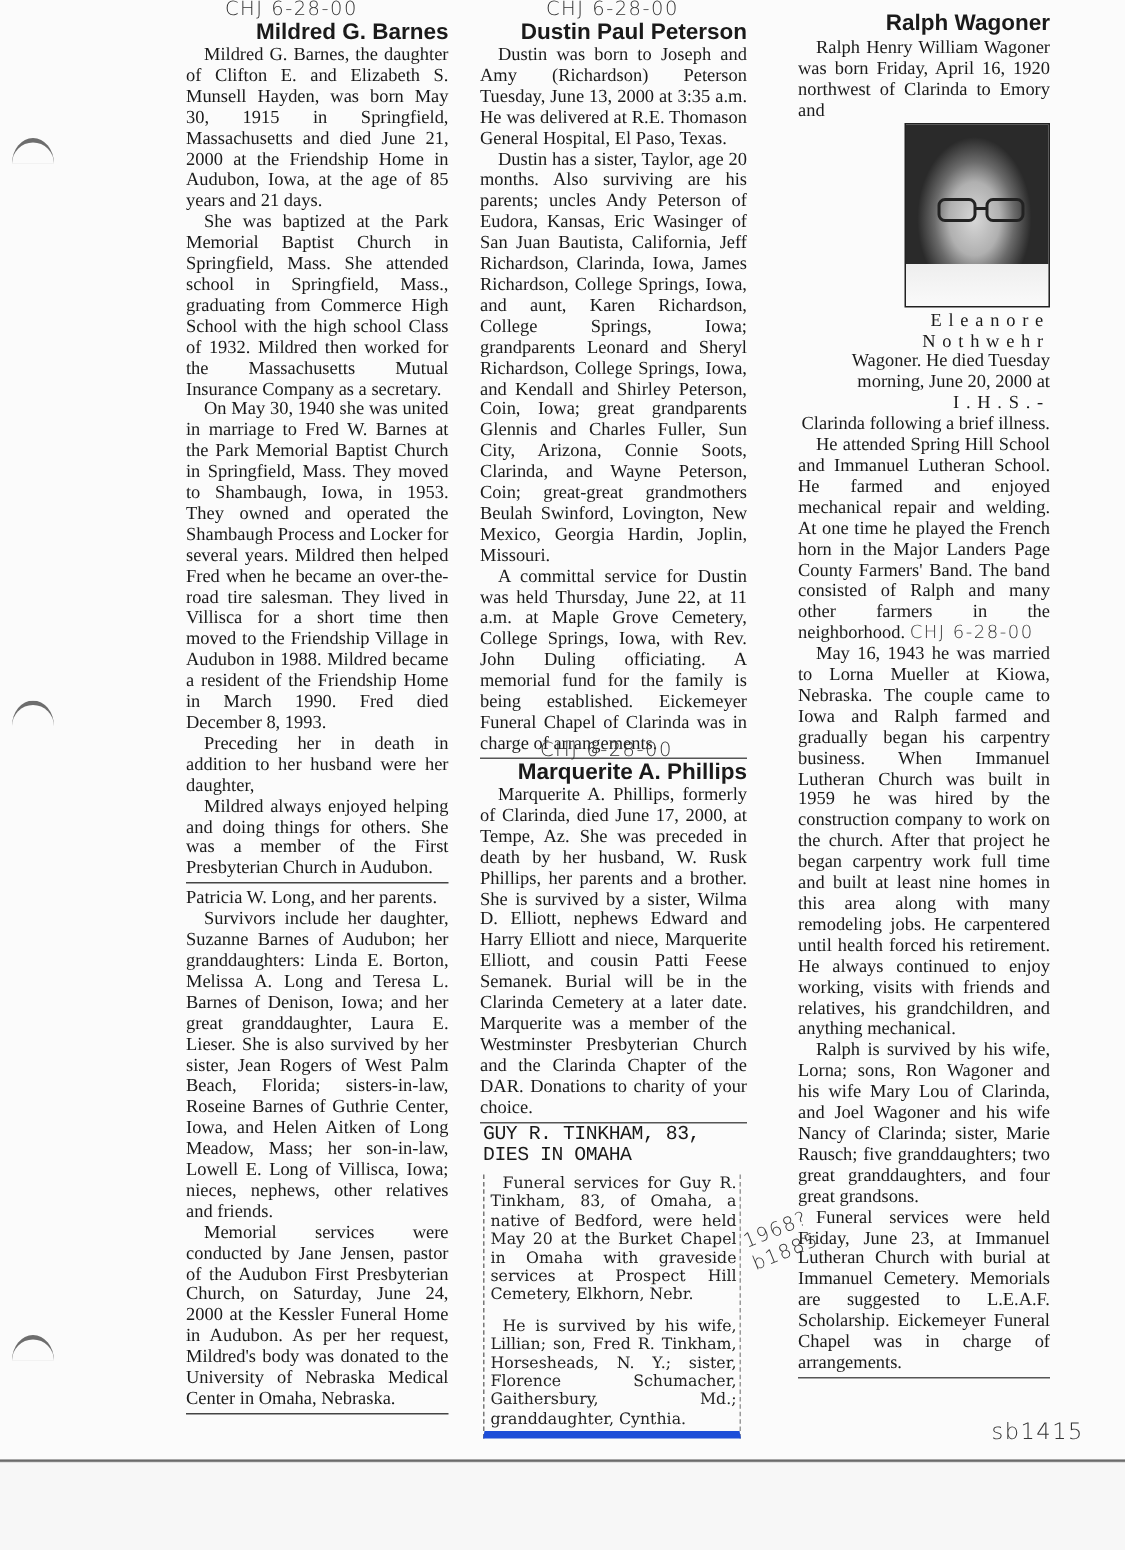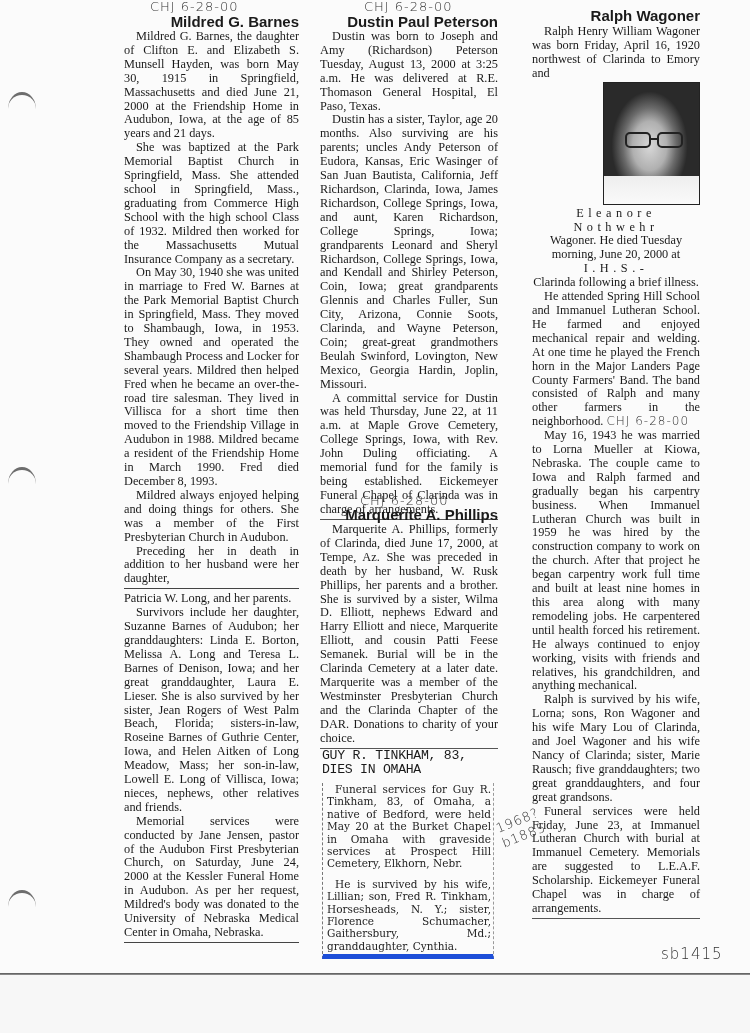--- a/index.html
+++ b/index.html
@@ -80,35 +80,35 @@
 <div class="hole" style="top:467px"></div>
 <div class="hole" style="top:890px"></div>
 
 <div id="col1" class="clip">
   <div class="handwrite" style="margin-left:26px;height:14px;line-height:14px;">CHJ 6-28-00</div>
   <h2 class="obit-title">Mildred G. Barnes</h2>
   <div class="body-text clip-part1">
     <p>Mildred G. Barnes, the daughter of Clifton E. and Elizabeth S. Munsell Hayden, was born May 30, 1915 in Springfield, Massachusetts and died June 21, 2000 at the Friendship Home in Audubon, Iowa, at the age of 85 years and 21 days.</p>
     <p>She was baptized at the Park Memorial Baptist Church in Springfield, Mass. She attended school in Springfield, Mass., graduating from Commerce High School with the high school Class of 1932. Mildred then worked for the Massachusetts Mutual Insurance Company as a secretary.</p>
     <p>On May 30, 1940 she was united in marriage to Fred W. Barnes at the Park Memorial Baptist Church in Springfield, Mass. They moved to Shambaugh, Iowa, in 1953. They owned and operated the Shambaugh Process and Locker for several years. Mildred then helped Fred when he became an over-the-road tire salesman. They lived in Villisca for a short time then moved to the Friendship Village in Audubon in 1988. Mildred became a resident of the Friendship Home in March 1990. Fred died December 8, 1993.</p>
+    <p>Preceding her in death in addition to her husband were her daughter,</p>
     <p>Mildred always enjoyed helping and doing things for others. She was a member of the First Presbyterian Church in Audubon.</p>
-    <p>Preceding her in death in addition to her husband were her daughter,</p>
   </div>
   <div class="body-text clip-part2">
     <p style="text-indent:0">Patricia W. Long, and her parents.</p>
     <p>Survivors include her daughter, Suzanne Barnes of Audubon; her granddaughters: Linda E. Borton, Melissa A. Long and Teresa L. Barnes of Denison, Iowa; and her great granddaughter, Laura E. Lieser. She is also survived by her sister, Jean Rogers of West Palm Beach, Florida; sisters-in-law, Roseine Barnes of Guthrie Center, Iowa, and Helen Aitken of Long Meadow, Mass; her son-in-law, Lowell E. Long of Villisca, Iowa; nieces, nephews, other relatives and friends.</p>
     <p>Memorial services were conducted by Jane Jensen, pastor of the Audubon First Presbyterian Church, on Saturday, June 24, 2000 at the Kessler Funeral Home in Audubon. As per her request, Mildred's body was donated to the University of Nebraska Medical Center in Omaha, Nebraska.</p>
   </div>
 </div>
 
 <div id="col2" class="clip">
   <div class="handwrite" style="margin-left:44px;height:14px;line-height:14px;">CHJ 6-28-00</div>
   <h2 class="obit-title">Dustin Paul Peterson</h2>
   <div class="body-text rule" style="padding-bottom:2px">
-    <p>Dustin was born to Joseph and Amy (Richardson) Peterson Tuesday, August 13, 2000 at 3:25 a.m. He was delivered at R.E. Thomason General Hospital, El Paso, Texas.</p>
+    <p>Dustin was born to Joseph and Amy (Richardson) Peterson Tuesday, June 13, 2000 at 3:35 a.m. He was delivered at R.E. Thomason General Hospital, El Paso, Texas.</p>
     <p>Dustin has a sister, Taylor, age 20 months. Also surviving are his parents; uncles Andy Peterson of Eudora, Kansas, Eric Wasinger of San Juan Bautista, California, Jeff Richardson, Clarinda, Iowa, James Richardson, College Springs, Iowa, and aunt, Karen Richardson, College Springs, Iowa; grandparents Leonard and Sheryl Richardson, College Springs, Iowa, and Kendall and Shirley Peterson, Coin, Iowa; great grandparents Glennis and Charles Fuller, Sun City, Arizona, Connie Soots, Clarinda, and Wayne Peterson, Coin; great-great grandmothers Beulah Swinford, Lovington, New Mexico, Georgia Hardin, Joplin, Missouri.</p>
     <p>A committal service for Dustin was held Thursday, June 22, at 11 a.m. at Maple Grove Cemetery, College Springs, Iowa, with Rev. John Duling officiating. A memorial fund for the family is being established. Eickemeyer Funeral Chapel of Clarinda was in charge of arrangements.</p>
   </div>
 </div>
 
 <div id="col2-b" class="clip">
   <div class="handwrite" style="margin-left:40px;height:13px;line-height:13px;">CHJ 6-28-00</div>
   <h2 class="obit-title">Marquerite A. Phillips</h2>
   <div class="body-text rule" style="padding-bottom:2px">
     <p>Marquerite A. Phillips, formerly of Clarinda, died June 17, 2000, at Tempe, Az. She was preceded in death by her husband, W. Rusk Phillips, her parents and a brother. She is survived by a sister, Wilma D. Elliott, nephews Edward and Harry Elliott and niece, Marquerite Elliott, and cousin Patti Feese Semanek. Burial will be in the Clarinda Cemetery at a later date. Marquerite was a member of the Westminster Presbyterian Church and the Clarinda Chapter of the DAR. Donations to charity of your choice.</p>
@@ -133,21 +133,21 @@
   <div class="body-text">
     <p>Ralph Henry William Wagoner was born Friday, April 16, 1920 northwest of Clarinda to Emory and</p>
     <div class="photo">
       <svg class="glasses" viewBox="0 0 62 18">
         <rect x="2" y="2" width="24" height="14" rx="4" fill="none" stroke="#222" stroke-width="2"></rect>
         <rect x="34" y="2" width="24" height="14" rx="4" fill="none" stroke="#222" stroke-width="2"></rect>
         <line x1="26" y1="8" x2="34" y2="8" stroke="#222" stroke-width="2"></line>
       </svg>
       <div class="shirt"></div>
     </div>
-    <div style="text-align:center">
+    <div style="text-align:right">
       <span class="spaced">Eleanore</span><br>
       <span class="spaced">Nothwehr</span><br>
       <span>Wagoner. He died Tuesday morning, June 20, 2000 at</span><br>
       <span class="spaced">I.H.S.-</span><br>
       <span>Clarinda following a brief illness.</span>
     </div>
     <div style="clear:both"></div>
     <p><span>He attended Spring Hill School and Immanuel Lutheran School. He farmed and enjoyed mechanical repair and welding. At one time he played the French horn in the Major Landers Page County Farmers' Band. The band consisted of Ralph and many other farmers in the neighborhood.</span> <span class="handwrite" style="font-size:12px">CHJ 6-28-00</span></p>
     <p>May 16, 1943 he was married to Lorna Mueller at Kiowa, Nebraska. The couple came to Iowa and Ralph farmed and gradually began his carpentry business. When Immanuel Lutheran Church was built in 1959 he was hired by the construction company to work on the church. After that project he began carpentry work full time and built at least nine homes in this area along with many remodeling jobs. He carpentered until health forced his retirement. He always continued to enjoy working, visits with friends and relatives, his grandchildren, and anything mechanical.</p>
     <p>Ralph is survived by his wife, Lorna; sons, Ron Wagoner and his wife Mary Lou of Clarinda, and Joel Wagoner and his wife Nancy of Clarinda; sister, Marie Rausch; five granddaughters; two great granddaughters, and four great grandsons.</p>

